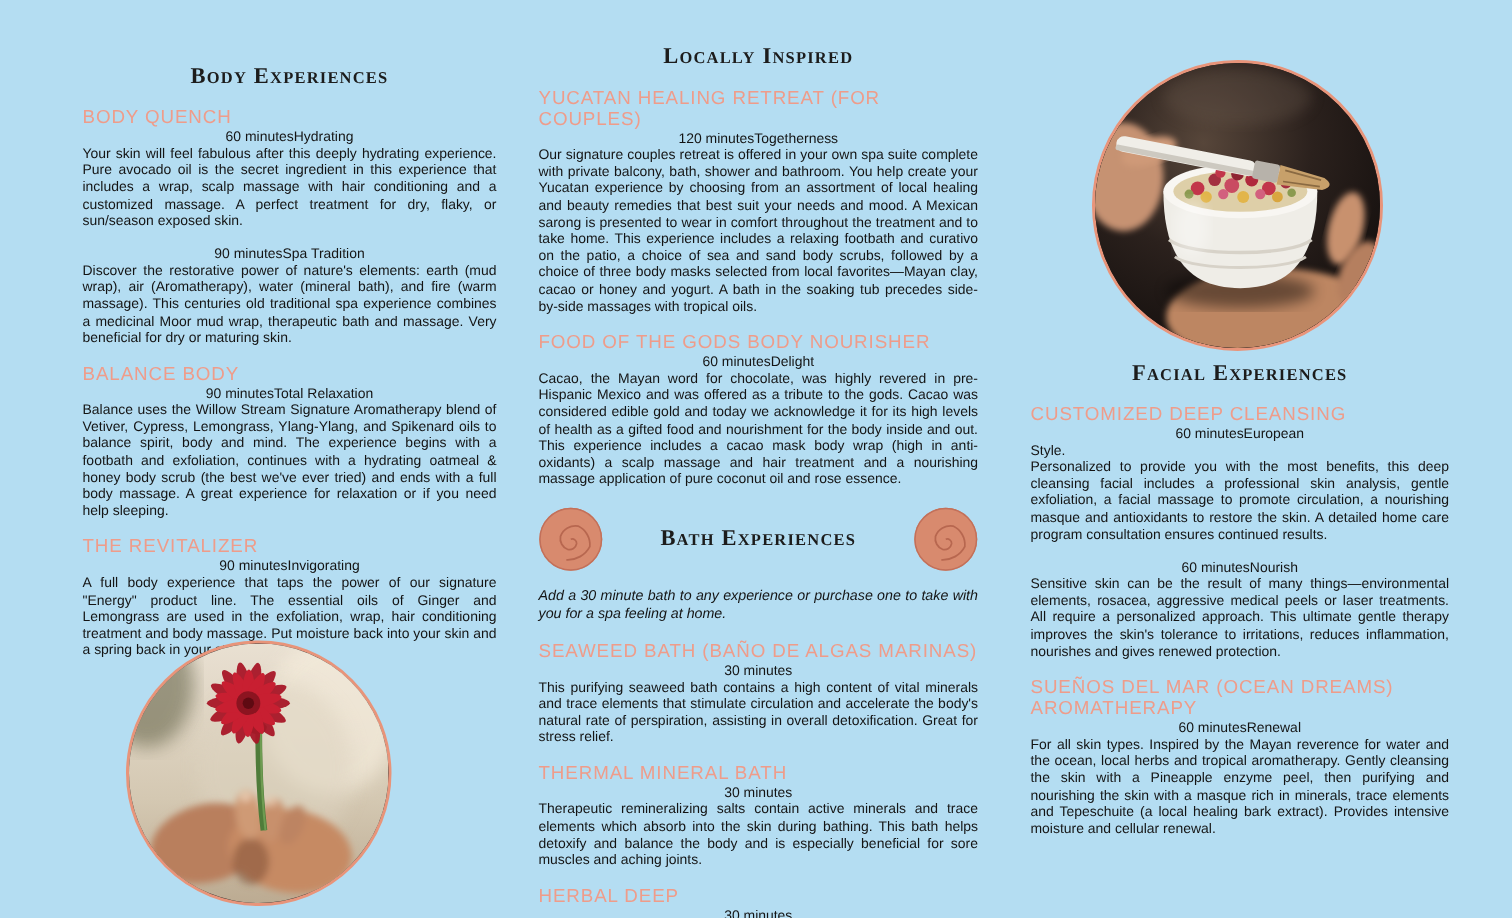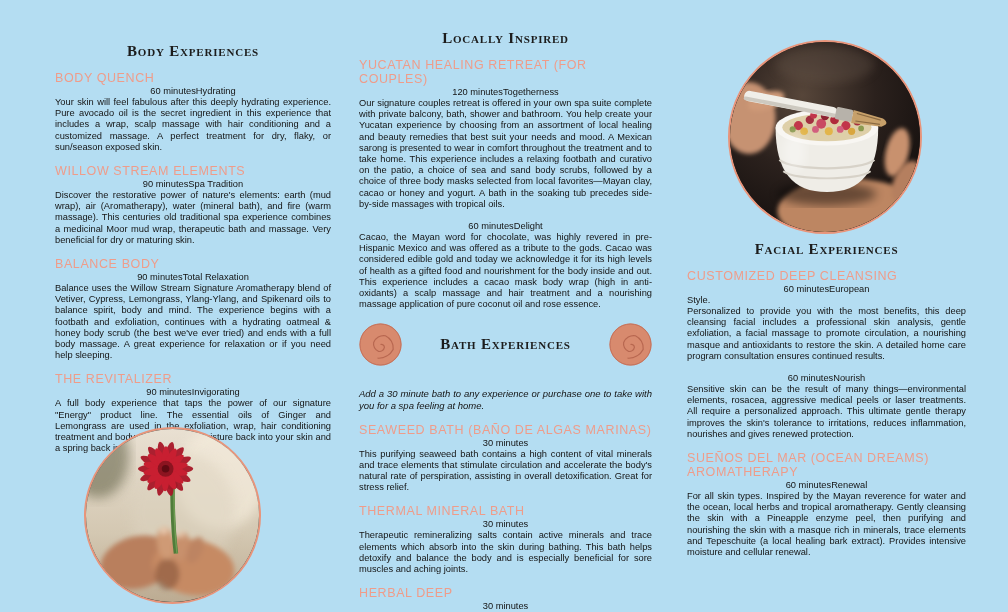--- a/index.html
+++ b/index.html
@@ -23,21 +23,21 @@
   .t-name {
     margin: 0 0 1px 0; font-size: 12.5px; font-weight: 400;
     letter-spacing: 0.6px; color: #ef9c8a;
   }
   .t-meta { display: flex; justify-content: center; font-size: 9.3px; line-height: 11px; }
   .t-tag2 { font-size: 9.3px; line-height: 11px; }
   .t-desc { margin: 0; font-size: 9.3px; line-height: 11.2px; text-align: justify; }
 
   .bath-header { display: flex; align-items: center; justify-content: space-between; margin-top: 13px; }
   .swirl { width: 43px; height: 43px; flex: 0 0 auto; }
-  .bath-note { font-style: italic; font-size: 9.5px; line-height: 11.6px; margin: 22px 0 0 0; text-align: justify; }
+  .bath-note { font-style: italic; font-size: 9.5px; line-height: 11.6px; margin: 11px 0 0 0; text-align: justify; }
 
   .photo { position: absolute; border-radius: 50%; border: 2px solid #e8947a; overflow: hidden; background: #222; }
   #photo-bowl   { left: 728px; top: 40px;  width: 194px; height: 194px; }
   #photo-flower { left: 84px;  top: 427px; width: 177px; height: 177px; }
   .photo svg { display: block; width: 100%; height: 100%; }
 </style>
 </head>
 <body>
 
 <div class="page">
@@ -48,21 +48,20 @@
     <section class="item">
       <h3 class="t-name">BODY QUENCH</h3>
       <div class="t-meta">
         <span>60 minutes</span>
         <span>Hydrating</span>
       </div>
       <p class="t-desc">Your skin will feel fabulous after this deeply hydrating experience. Pure avocado oil is the secret ingredient in this experience that includes a wrap, scalp massage with hair conditioning and a customized massage. A perfect treatment for dry, flaky, or sun/season exposed skin.</p>
     </section>
 
     <section class="item">
-      <h3 class="t-name">WILLOW STREAM ELEMENTS</h3>
       <div class="t-meta">
         <span>90 minutes</span>
         <span>Spa Tradition</span>
       </div>
       <p class="t-desc">Discover the restorative power of nature's elements: earth (mud wrap), air (Aromatherapy), water (mineral bath), and fire (warm massage). This centuries old traditional spa experience combines a medicinal Moor mud wrap, therapeutic bath and massage. Very beneficial for dry or maturing skin.</p>
     </section>
 
     <section class="item">
       <h3 class="t-name">BALANCE BODY</h3>
       <div class="t-meta">
@@ -88,20 +87,21 @@
     <section class="item">
       <h3 class="t-name">YUCATAN HEALING RETREAT (FOR COUPLES)</h3>
       <div class="t-meta">
         <span>120 minutes</span>
         <span>Togetherness</span>
       </div>
       <p class="t-desc">Our signature couples retreat is offered in your own spa suite complete with private balcony, bath, shower and bathroom. You help create your Yucatan experience by choosing from an assortment of local healing and beauty remedies that best suit your needs and mood. A Mexican sarong is presented to wear in comfort throughout the treatment and to take home. This experience includes a relaxing footbath and curativo on the patio, a choice of sea and sand body scrubs, followed by a choice of three body masks selected from local favorites—Mayan clay, cacao or honey and yogurt. A bath in the soaking tub precedes side-by-side massages with tropical oils.</p>
     </section>
 
     <section class="item">
+      <h3 class="t-name">FOOD OF THE GODS BODY NOURISHER</h3>
       <div class="t-meta">
         <span>60 minutes</span>
         <span>Delight</span>
       </div>
       <p class="t-desc">Cacao, the Mayan word for chocolate, was highly revered in pre-Hispanic Mexico and was offered as a tribute to the gods. Cacao was considered edible gold and today we acknowledge it for its high levels of health as a gifted food and nourishment for the body inside and out. This experience includes a cacao mask body wrap (high in anti-oxidants) a scalp massage and hair treatment and a nourishing massage application of pure coconut oil and rose essence.</p>
     </section>
 
     <div class="bath-header">
       <svg class="swirl" viewBox="0 0 44 44" aria-hidden="true">
         <circle cx="22" cy="22" r="21.5" fill="#d88a6e"></circle>

